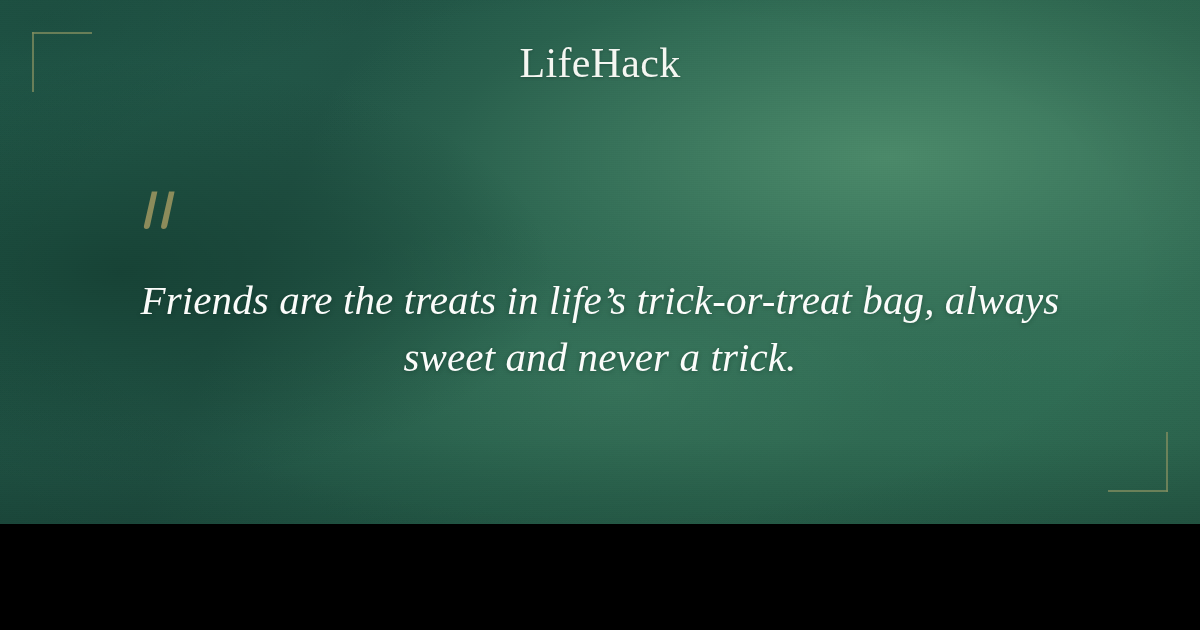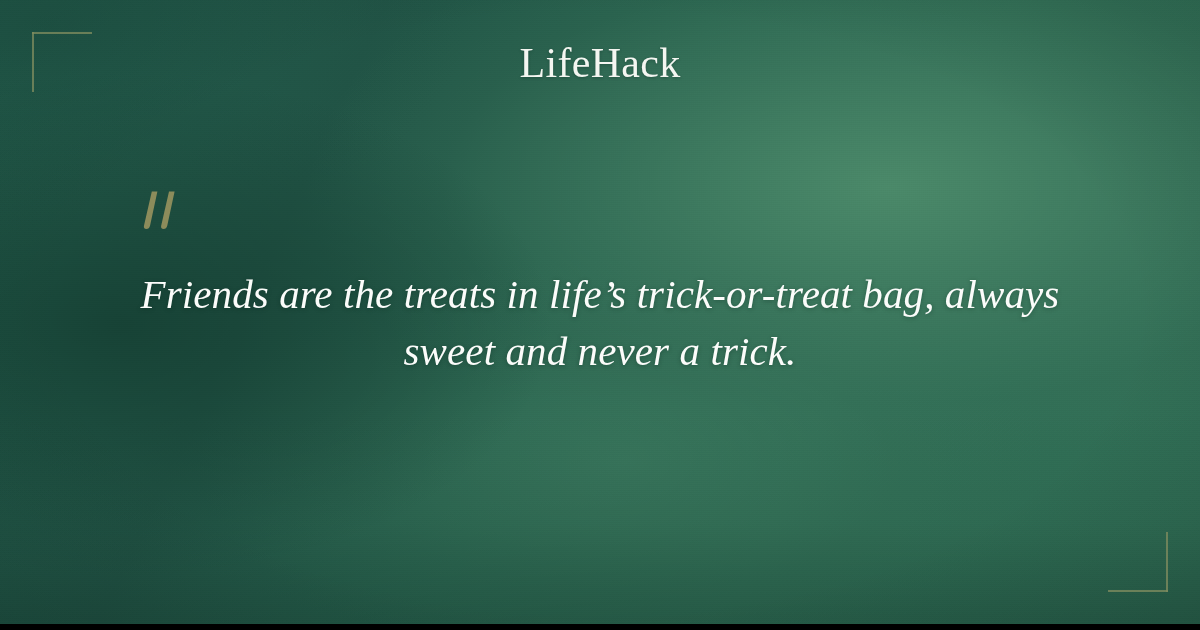--- a/index.html
+++ b/index.html
@@ -5,21 +5,21 @@
 <style>
   html, body {
     margin: 0;
     padding: 0;
     background: #000;
   }
 
   #card {
     position: relative;
     width: 1200px;
-    height: 624px;
+    height: 524px;
     overflow: hidden;
     font-family: "Liberation Serif", "DejaVu Serif", serif;
     background-color: #d946ef;
     isolation: isolate;
   }
 
   
   .bg-layer {
     position: absolute;
     inset: 0;
@@ -153,21 +153,21 @@
     top: 0;
     left: 28px;
     width: 46px;
     height: 52px;
   }
 
   .quote-mark svg { display: block; }
 
   .quote-text {
     position: absolute;
-    top: 76px;
+    top: 82px;
     left: 0;
     width: 980px;
     text-align: center;
     font-style: italic;
     font-size: 41px;
     line-height: 57px;
     font-weight: 400;
     color: #fbfcfa;
     letter-spacing: 0.1px;
     text-shadow: 0 1px 4px rgba(10,36,27,0.34);

